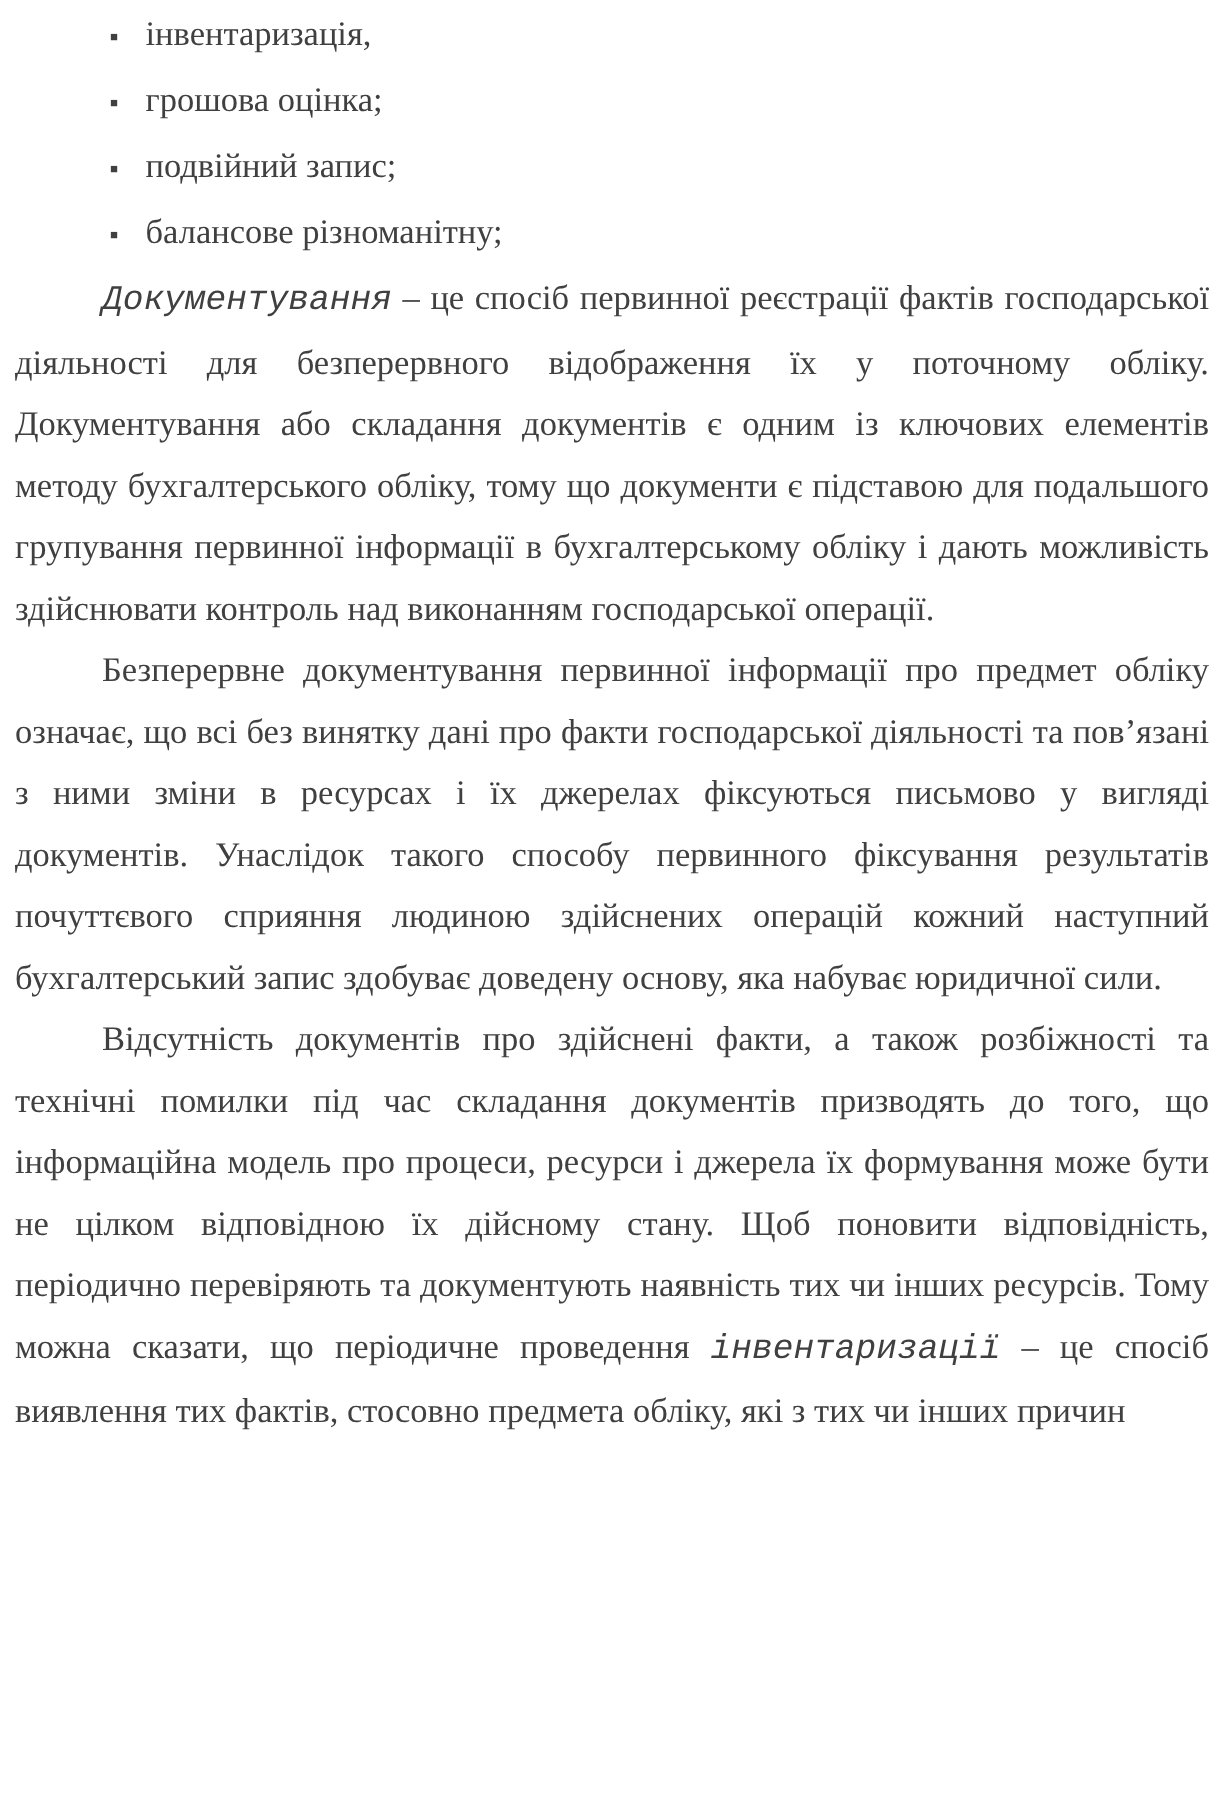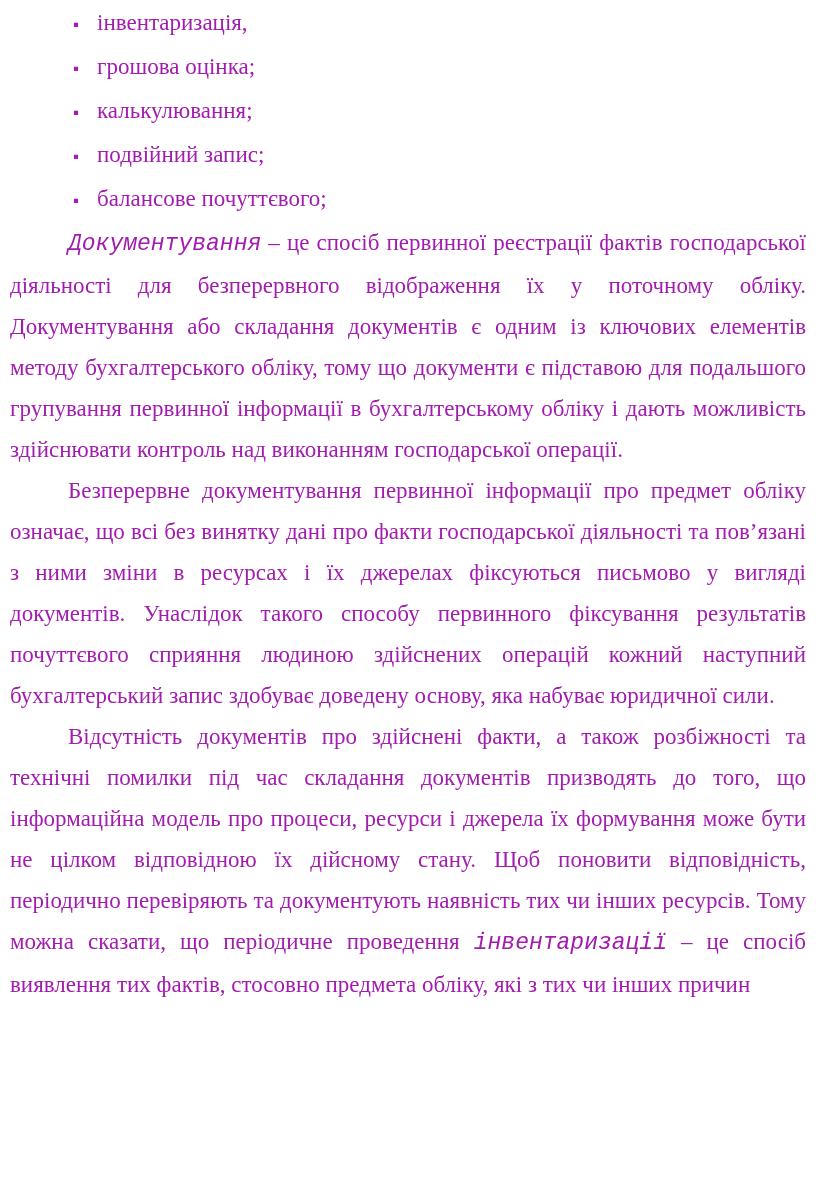--- a/index.html
+++ b/index.html
@@ -11,21 +11,21 @@
     width: 816px;
     height: 1198px;
     overflow: hidden;
   }
   .page {
     width: 816px;
     height: 1198px;
     box-sizing: border-box;
     padding: 2px 10px 0 10px;
     background: #ffffff;
-    color: #a21caf;
+    color: #404040;
     font-family: "Liberation Serif", "DejaVu Serif", serif;
     font-size: 23px;
     -webkit-font-smoothing: antialiased;
   }
   ul.bullet-list {
     list-style: none;
     margin: 0;
     padding: 0 0 0 63px;
   }
   ul.bullet-list li {
@@ -53,22 +53,21 @@
     font-family: Liberation Mono, monospace;
   }
 </style>
 </head>
 <body>
 
 <div class="page">
   <ul class="bullet-list">
       <li><span class="bullet-glyph">▪</span><span>інвентаризація,</span></li>
       <li><span class="bullet-glyph">▪</span><span>грошова оцінка;</span></li>
-      <li><span class="bullet-glyph">▪</span><span>калькулювання;</span></li>
       <li><span class="bullet-glyph">▪</span><span>подвійний запис;</span></li>
-      <li><span class="bullet-glyph">▪</span><span>балансове почуттєвого;</span></li>
+      <li><span class="bullet-glyph">▪</span><span>балансове різноманітну;</span></li>
     </ul>
   <div class="doc-body">
       <p class="doc-paragraph"><span class="run-italic">Документування</span><span class="run-regular"> – це спосіб первинної реєстрації фактів господарської діяльності для безперервного відображення їх у поточному обліку. Документування або складання документів є одним із ключових елементів методу бухгалтерського обліку, тому що документи є підставою для подальшого групування первинної інформації в бухгалтерському обліку і дають можливість здійснювати контроль над виконанням господарської операції.</span></p>
       <p class="doc-paragraph"><span class="run-regular">Безперервне документування первинної інформації про предмет обліку означає, що всі без винятку дані про факти господарської діяльності та пов’язані з ними зміни в ресурсах і їх джерелах фіксуються письмово у вигляді документів. Унаслідок такого способу первинного фіксування результатів почуттєвого сприяння людиною здійснених операцій кожний наступний бухгалтерський запис здобуває доведену основу, яка набуває юридичної сили.</span></p>
       <p class="doc-paragraph"><span class="run-regular">Відсутність документів про здійснені факти, а також розбіжності та технічні помилки під час складання документів призводять до того, що інформаційна модель про процеси, ресурси і джерела їх формування може бути не цілком відповідною їх дійсному стану. Щоб поновити відповідність, періодично перевіряють та документують наявність тих чи інших ресурсів. Тому можна сказати, що періодичне проведення </span><span class="run-italic">інвентаризації</span><span class="run-regular"> – це спосіб виявлення тих фактів, стосовно предмета обліку, які з тих чи інших причин</span></p>
     </div>
 </div>
 
 </body></html>

